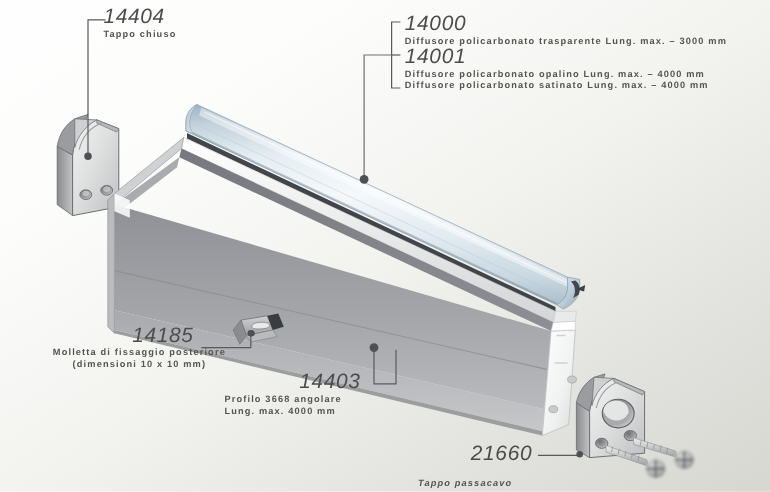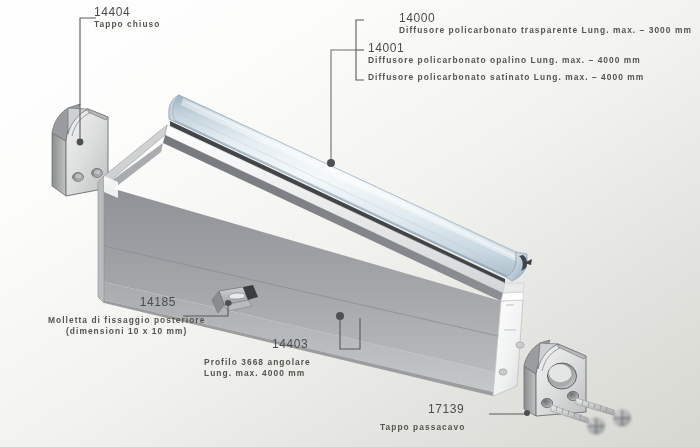--- a/index.html
+++ b/index.html
@@ -9,22 +9,22 @@
     background:#ffffff;
   }
   #stage{
     position:relative;width:700px;height:447px;
     background:linear-gradient(135deg,#fefefe 0%,#fdfdfc 22%,#f2f2ef 52%,#e2e3de 78%,#d6d7d1 100%);
   }
   #art{position:absolute;left:0;top:0;width:700px;height:447px;}
 
   .cal{position:absolute;}
   .code{
-    font-size:12px;color:#4c4c4c;letter-spacing:.6px;
-    white-space:nowrap;line-height:1.05;
+    font-size:19px;color:#4c4c4c;letter-spacing:.6px;
+    white-space:nowrap;line-height:1.05;font-style:italic;
   }
   .desc{
     font-size:8.4px;color:#55544f;letter-spacing:1.05px;
     white-space:nowrap;line-height:1.25;font-weight:600;
   }
   .r{text-align:right;}
 </style>
 </head>
 <body>
 
@@ -277,21 +277,21 @@
       <path d="M489,414 L527,414"></path>
       <circle cx="527" cy="413" r="3" fill="#4e5053" stroke="none"></circle>
     </g>
   </svg>
 
   <div class="cal" style="left:94px;top:6px;">
     <div class="code">14404</div>
     <div class="desc">Tappo chiuso</div>
   </div>
 
-  <div class="cal" style="left:368px;top:12px;margin-left:31px;">
+  <div class="cal" style="left:368px;top:12px;">
     <div class="code">14000</div>
     <div class="desc">Diffusore policarbonato trasparente Lung. max. – 3000 mm</div>
   </div>
 
   <div class="cal" style="left:368px;top:42px;">
     <div class="code">14001</div>
     <div class="desc">Diffusore policarbonato opalino Lung. max. – 4000 mm</div>
   </div>
 
   <div class="cal" style="left:368px;top:72px;">
@@ -308,19 +308,19 @@
 
   <div class="cal" style="left:272px;top:338px;">
     <div class="code">14403</div>
   </div>
   <div class="cal" style="left:204px;top:357px;">
     <div class="desc">Profilo 3668 angolare</div>
     <div class="desc">Lung. max. 4000 mm</div>
   </div>
 
   <div class="cal" style="left:428px;top:403px;">
-    <div class="code">17139</div>
-  </div>
-  <div class="cal" style="left:380px;top:422px;">
+    <div class="code">21660</div>
+  </div>
+  <div class="cal" style="left:380px;top:434px;font-style:italic;">
     <div class="desc">Tappo passacavo</div>
   </div>
 
 </div>
 
 </body></html>

